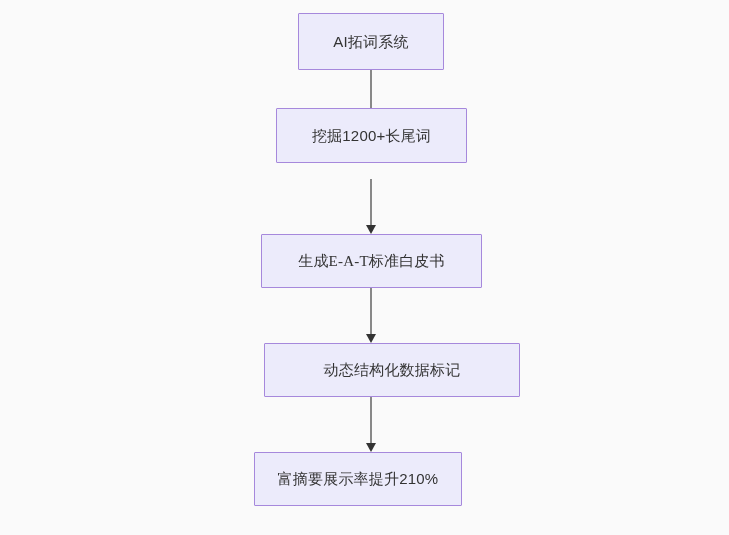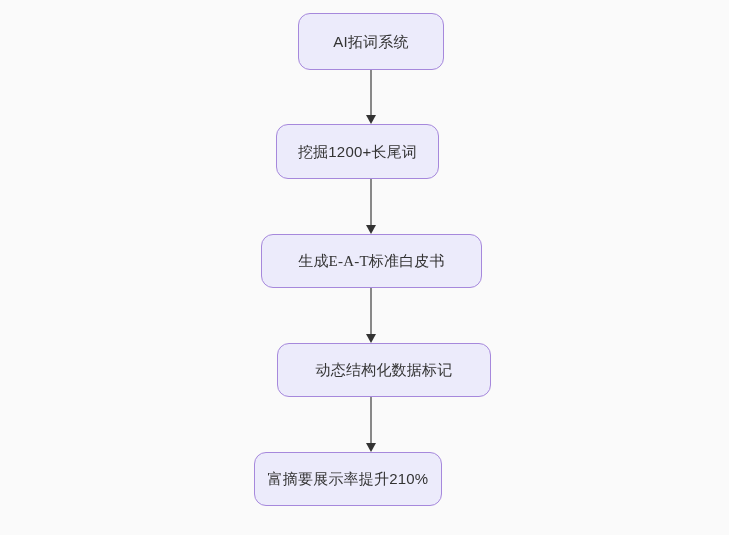--- a/index.html
+++ b/index.html
@@ -20,43 +20,43 @@
     height: 535px;
     background: #fafafa;
   }
 
   
   .node {
     position: absolute;
     box-sizing: border-box;
     background: #ecebfb;
     border: 1.5px solid #a688dc;
-    border-radius: 12px;
+    border-radius: 1px;
     display: flex;
     align-items: center;
     justify-content: center;
     color: #333333;
     font-size: 15px;
     line-height: 1.2;
     letter-spacing: 0.2px;
     white-space: nowrap;
     z-index: 2;
   }
 
   .node-label {
     display: block;
     text-align: center;
   }
 
   
   #node-0 { left: 298px; top: 13px;  width: 146px; height: 57px; }
-  #node-1 { left: 276px; top: 124px; width: 163px; height: 55px; }
+  #node-1 { left: 276px; top: 108px; width: 191px; height: 55px; }
   #node-2 { left: 261px; top: 234px; width: 221px; height: 54px; font-family: Liberation Serif, serif; }
-  #node-3 { left: 264px; top: 343px; width: 214px; height: 54px; margin-left: 13px; }
-  #node-4 { left: 254px; top: 452px; width: 188px; height: 54px; }
+  #node-3 { left: 264px; top: 343px; width: 256px; height: 54px; }
+  #node-4 { left: 254px; top: 452px; width: 208px; height: 54px; }
 
   
   .edge {
     position: absolute;
     z-index: 1;
   }
   .edge-line {
     position: absolute;
     left: 0;
     top: 0;

